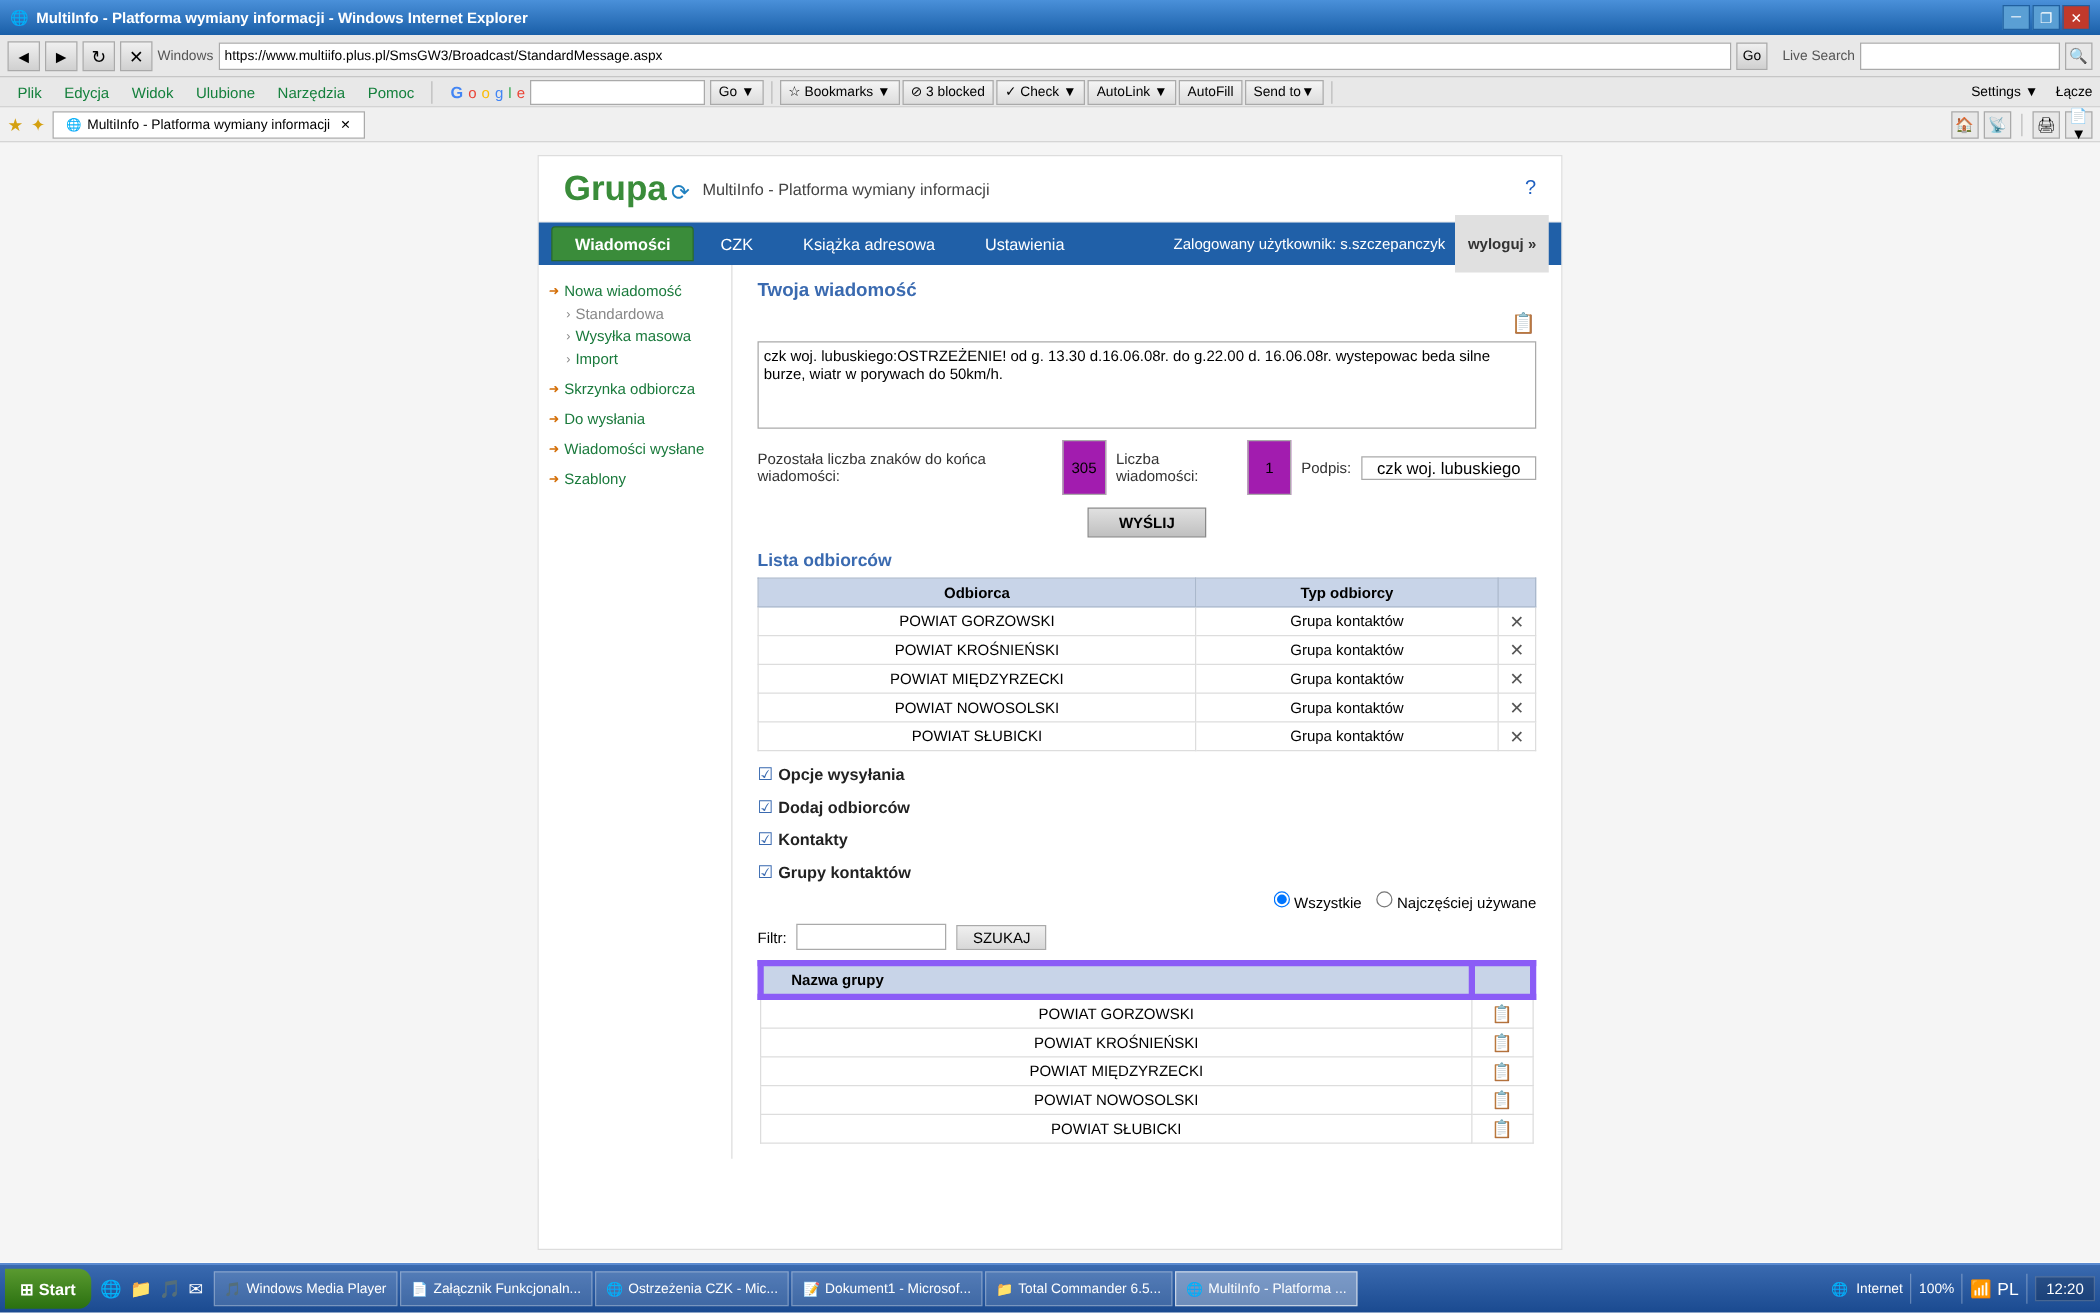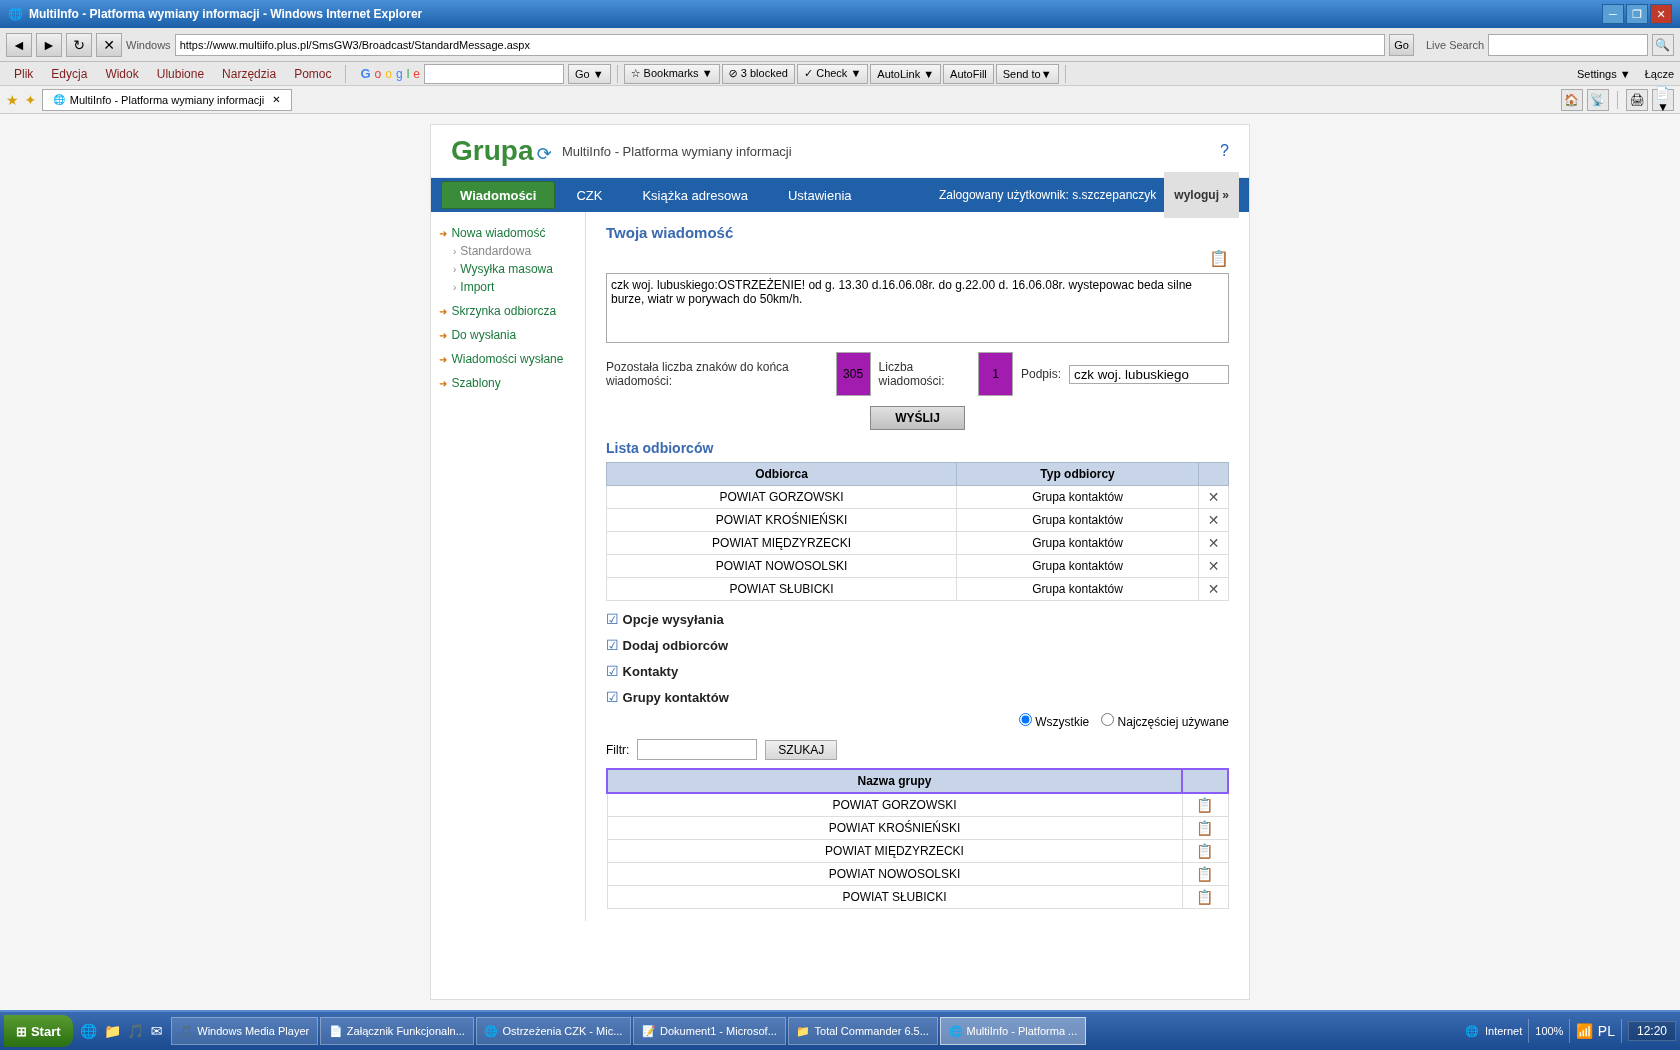--- a/index.html
+++ b/index.html
@@ -57,21 +57,21 @@
     .menu-bar {
       background: #e8e8e8;
       height: 24px;
       display: flex;
       align-items: center;
       padding: 0 6px;
       gap: 2px;
       border-bottom: 1px solid #ccc;
     }
     .menu-item {
-      padding: 2px 8px; font-size: 12px; cursor: pointer; color: #7f1d1d;
+      padding: 2px 8px; font-size: 12px; cursor: pointer; color: #15803d;
     }
     .toolbar-sep { width: 1px; height: 18px; background: #bbb; margin: 0 4px; }
     .google-bar { display: flex; align-items: center; gap: 4px; margin-left: 8px; }
     .google-input { width: 140px; height: 20px; border: 1px solid #aaa; font-size: 11px; padding: 0 3px; }
     .toolbar-btn { padding: 2px 6px; height: 20px; background: linear-gradient(to bottom, #f5f5f5, #ddd); border: 1px solid #aaa; cursor: pointer; font-size: 11px; }
     .settings-btn { margin-left: auto; padding: 2px 8px; font-size: 11px; cursor: pointer; }
 
     
     .fav-bar {
       background: #f0f0f0;
@@ -176,21 +176,21 @@
     textarea.message-input {
       width: 100%; height: 70px; border: 1px solid #aaa; font-size: 12px;
       padding: 4px; resize: none; font-family: Arial, sans-serif;
     }
 
     .message-meta {
       display: flex; align-items: center; gap: 8px; margin-top: 6px; font-size: 12px;
     }
     .meta-label { color: #333; }
     .meta-value { border: 1px solid #aaa; padding: 14px 4px; background: #a21caf; min-width: 35px; text-align: center; }
-    .meta-input { border: 1px solid #aaa; padding: 1px 4px; width: 160px; }
+    .meta-input { border: 1px solid #aaa; padding: 1px 4px; width: 140px; text-align: center; }
 
     .send-btn {
       display: block; margin: 10px auto; padding: 4px 24px;
       background: linear-gradient(to bottom, #e0e0e0, #c0c0c0);
       border: 1px solid #888; cursor: pointer; font-size: 12px; font-weight: bold;
     }
 
     
     .recipients-title { color: #3a6ab0; font-size: 14px; font-weight: bold; margin-bottom: 6px; }
     table.recipients {
@@ -215,21 +215,21 @@
     .filter-area {
       margin-top: 10px; display: flex; align-items: center; gap: 8px; font-size: 12px;
     }
     .filter-input { border: 1px solid #aaa; padding: 2px 4px; width: 120px; }
     .search-submit { padding: 2px 12px; background: linear-gradient(to bottom, #f0f0f0, #d8d8d8); border: 1px solid #aaa; cursor: pointer; font-size: 12px; }
 
     table.groups {
       width: 100%; border-collapse: collapse; font-size: 12px; margin-top: 8px;
     }
     table.groups th {
-      background: #c8d4e8; border: 2px solid #8b5cf6; padding: 4px 22px; text-align: center;
+      background: #c8d4e8; border: 5px solid #8b5cf6; padding: 4px 22px; text-align: left;
     }
     table.groups td {
       border: 1px solid #ddd; padding: 3px 8px; text-align: center; background: white;
     }
     .add-icon { cursor: pointer; color: #2060c0; font-size: 14px; }
 
     
     .content-area::-webkit-scrollbar { width: 12px; }
     .content-area::-webkit-scrollbar-track { background: #f0f0f0; }
     .content-area::-webkit-scrollbar-thumb { background: #c0c0c0; }

